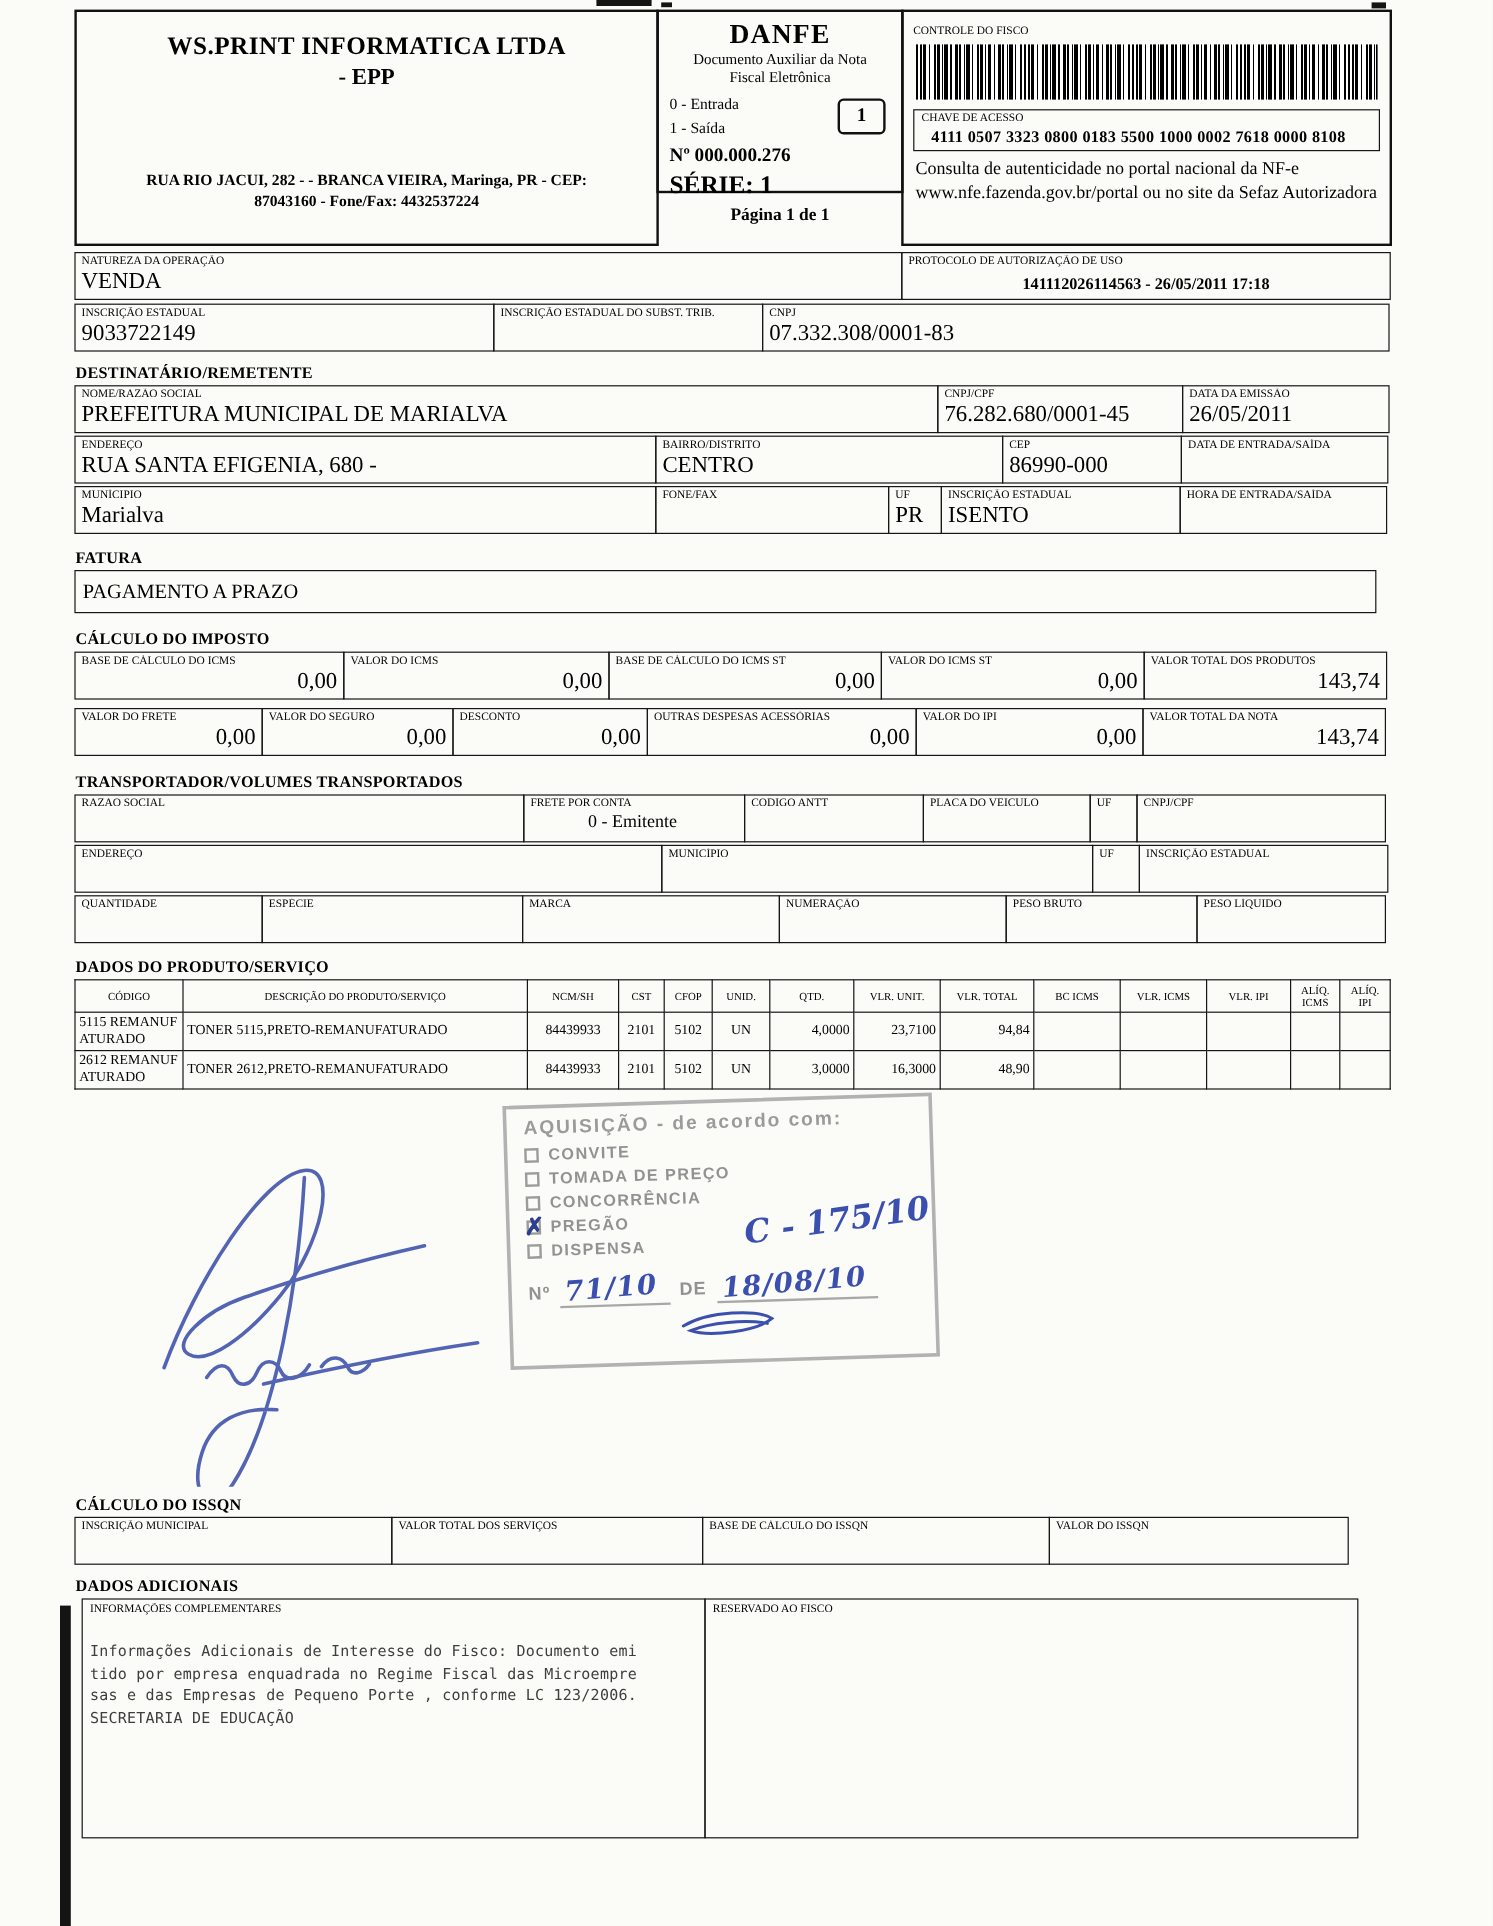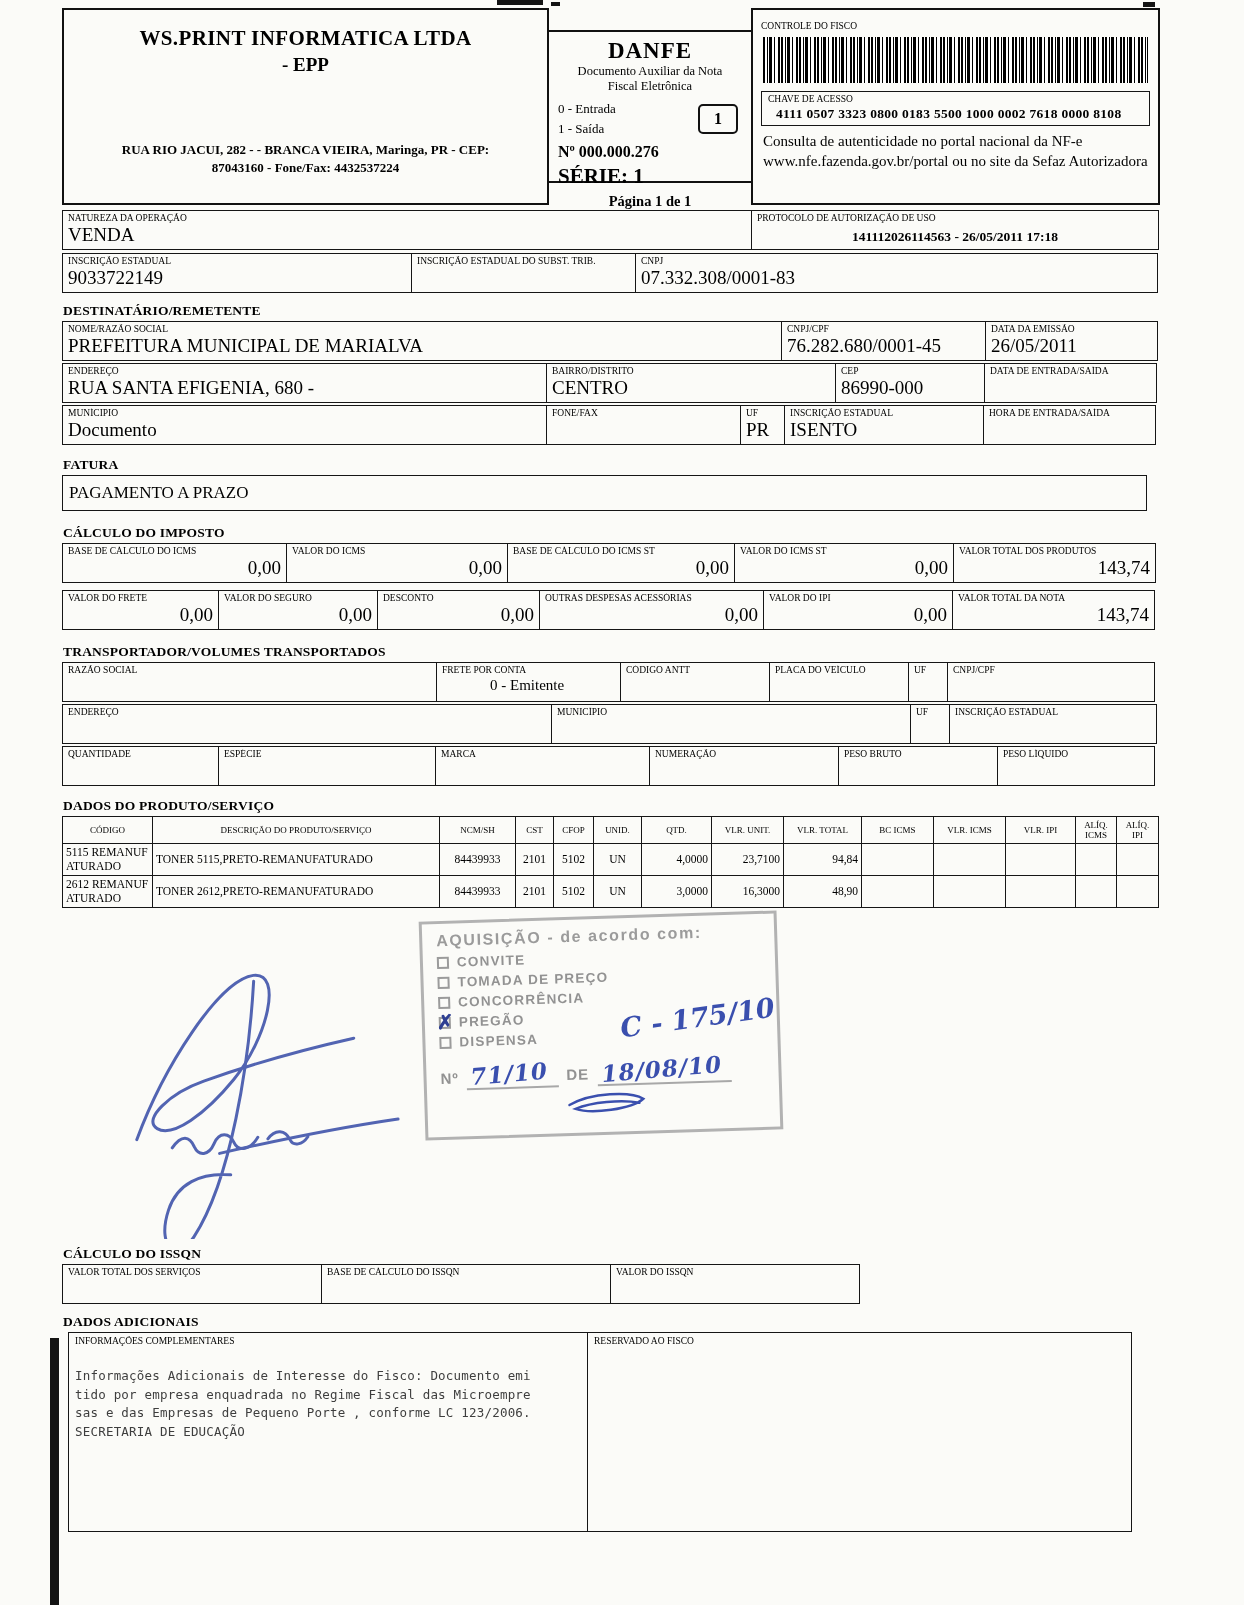--- a/index.html
+++ b/index.html
@@ -11,21 +11,21 @@
   .row { display:flex; margin-top:3px; }
   .f { border:1px solid #161616; padding:2px 5px 1px; min-height:40px; position:relative; background:transparent; }
   .f + .f { margin-left:-1px; }
   .l { display:block; font-size:9.5px; line-height:1.2; white-space:nowrap; overflow:hidden; }
   .v { display:block; font-size:19px; line-height:1.2; white-space:nowrap; }
   .vr { text-align:right; }
   .sect { font-weight:bold; font-size:13.5px; letter-spacing:.2px; margin:0 0 2px 1px; }
   .mt10 { margin-top:10px; } .mt12 { margin-top:12px; } .mt14 { margin-top:14px; } .mt7 { margin-top:7px; }
 
   
-  .hdr { display:flex;align-items:center; }
+  .hdr { display:flex; }
   .box-emit { flex:0 0 487px; border:2px solid #111; height:197px; text-align:center; padding:16px 12px 10px; display:flex; flex-direction:column; }
   .emit-name { font-weight:bold; font-size:21px; letter-spacing:.4px; }
   .emit-epp { font-weight:bold; font-size:19px; margin-top:3px; }
   .emit-addr { font-weight:bold; font-size:13px; line-height:1.4; margin-top:auto; padding-bottom:16px; }
   .box-danfe { flex:0 0 206px; border:2px solid #111; margin-left:-2px; height:153px; padding:6px 9px 4px; }
   .danfe-title { font-weight:bold; font-size:23px; text-align:center; letter-spacing:1px; }
   .danfe-sub { font-size:12.5px; text-align:center; line-height:1.2; }
   .es-row { display:flex; margin-top:5px; align-items:center; }
   .es-lines { flex:1; font-size:13px; line-height:1.5; }
   .tipo-box { width:40px; height:30px; border:2px solid #111; border-radius:5px; font-weight:bold; font-size:16px;
@@ -187,21 +187,21 @@
         <span class="v">86990-000</span>
       </div>
       <div class="f" style="flex:0 0 173px;">
         <span class="l">DATA DE ENTRADA/SAÍDA</span>
         <span class="v"></span>
       </div>
     </div>
     <div class="row" style="margin-top:2px;">
       <div class="f" style="flex:0 0 485px;">
         <span class="l">MUNÍCIPIO</span>
-        <span class="v">Documento</span>
+        <span class="v">Marialva</span>
       </div>
       <div class="f" style="flex:0 0 195px;">
         <span class="l">FONE/FAX</span>
         <span class="v"></span>
       </div>
       <div class="f" style="flex:0 0 45px;">
         <span class="l">UF</span>
         <span class="v">PR</span>
       </div>
       <div class="f" style="flex:0 0 200px;">
@@ -453,20 +453,24 @@
           <span class="slot"><span class="hand">18/08/10</span></span>
         </div>
         <svg class="flourish" width="90" height="26" viewBox="0 0 90 26">
           <path d="M8,14 C30,2 70,2 82,10 C70,20 30,24 14,18 C30,12 60,10 78,14" fill="none" stroke="#3a4fae" stroke-width="2.5" stroke-linecap="round"></path>
         </svg>
       </div>
     </div>
 
     <div class="sect">CÁLCULO DO ISSQN</div>
     <div class="row" style="margin-top:0;">
+      <div class="f" style="flex:0 0 265px;">
+        <span class="l">INSCRIÇÃO MUNICIPAL</span>
+        <span class="v"></span>
+      </div>
       <div class="f" style="flex:0 0 260px;">
         <span class="l">VALOR TOTAL DOS SERVIÇOS</span>
         <span class="v"></span>
       </div>
       <div class="f" style="flex:0 0 290px;">
         <span class="l">BASE DE CÁLCULO DO ISSQN</span>
         <span class="v"></span>
       </div>
       <div class="f" style="flex:0 0 250px;">
         <span class="l">VALOR DO ISSQN</span>

